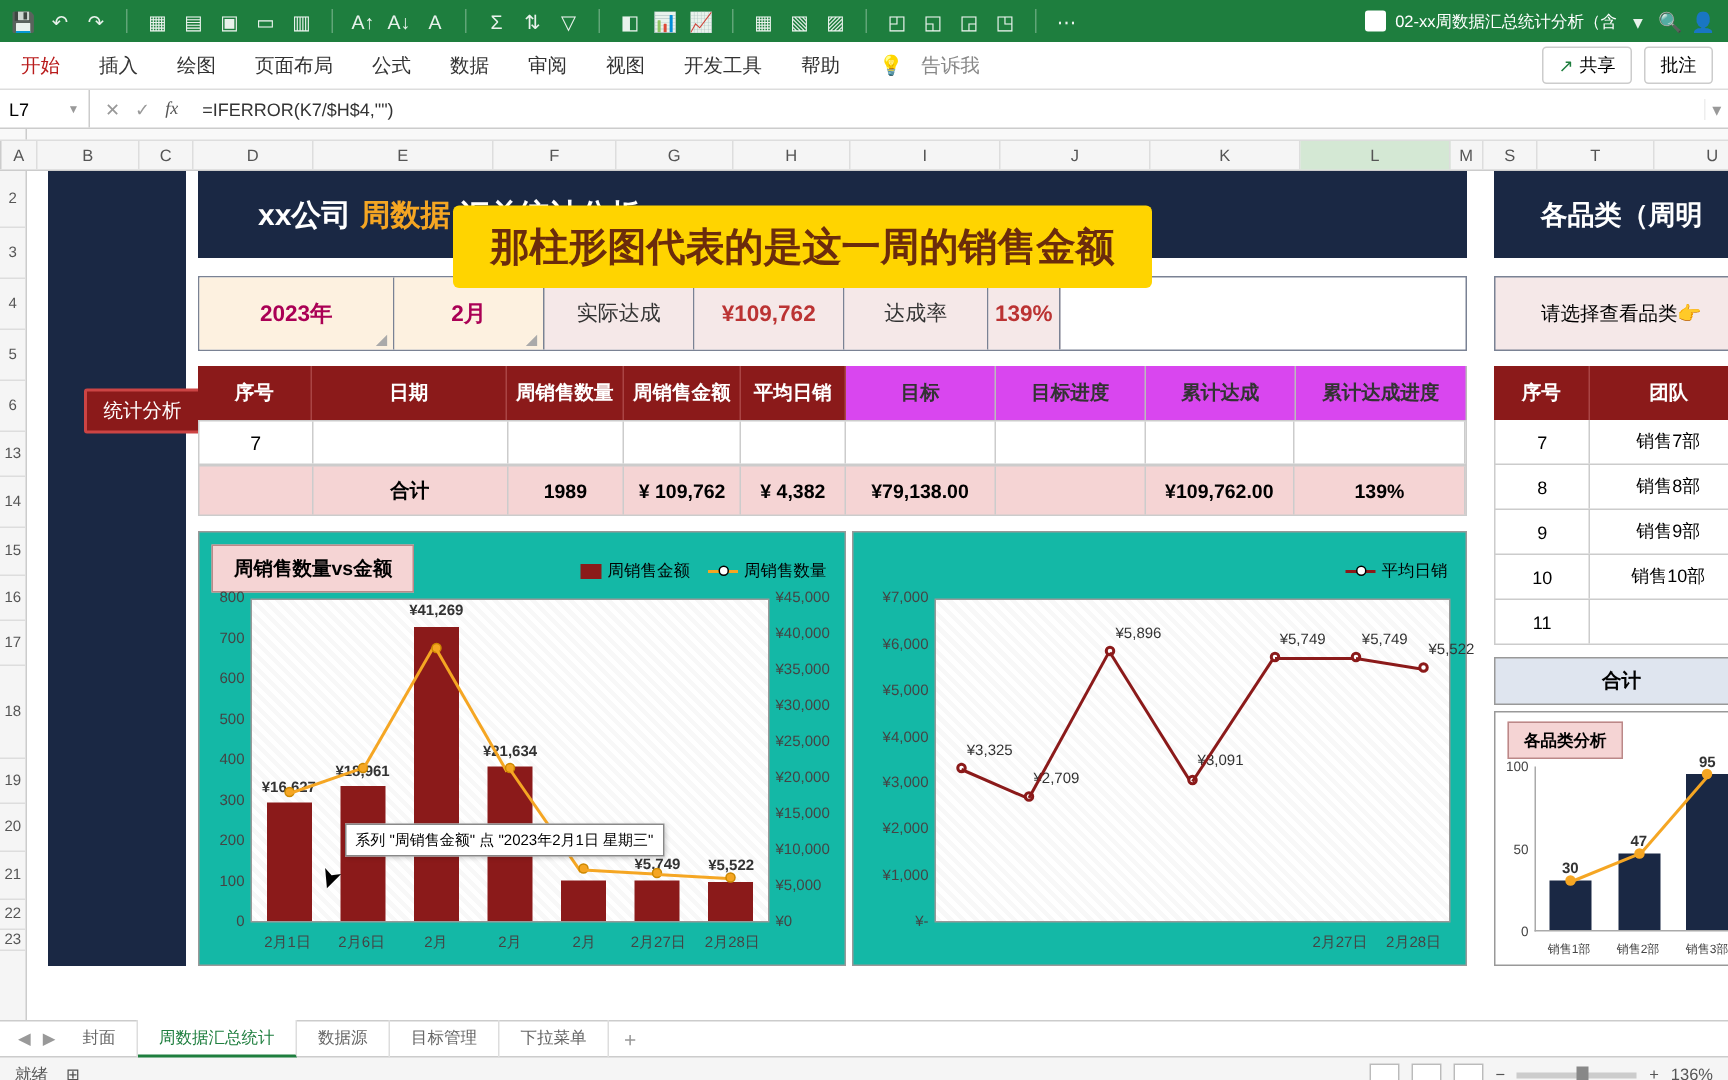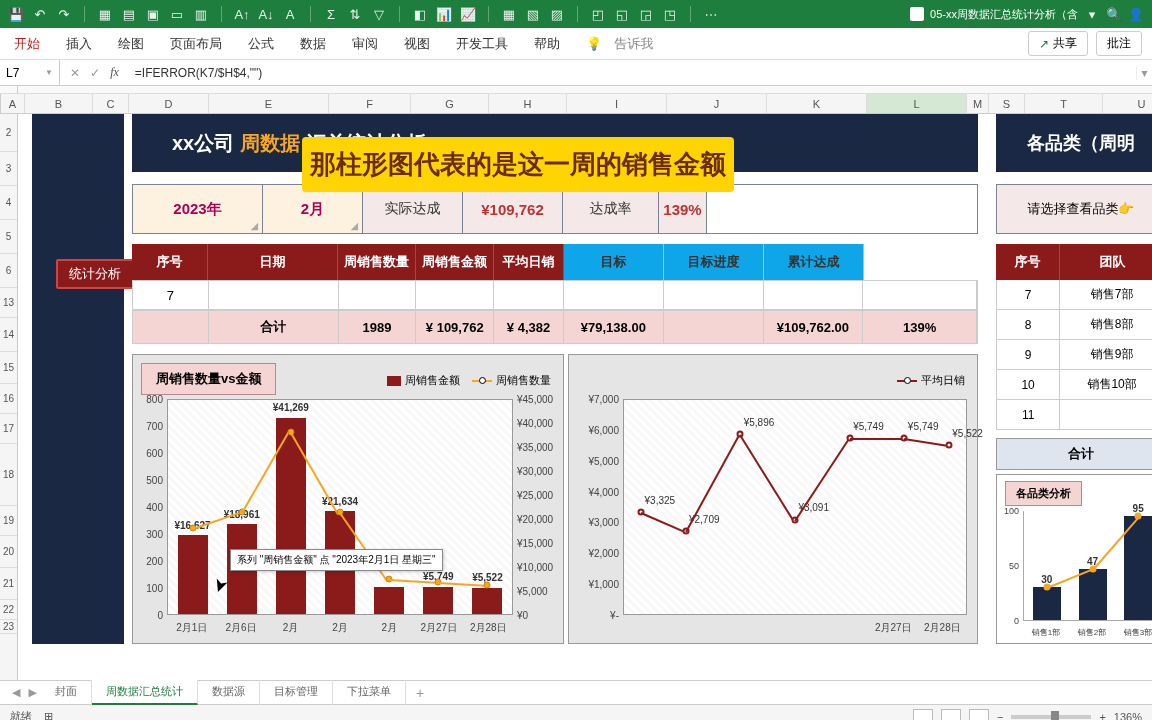--- a/index.html
+++ b/index.html
@@ -56,38 +56,38 @@
 .kpi-row { position: absolute; left: 100px; top: 70px; width: 846px; height: 50px; display: flex; border: 1px solid #7a8294; }
 .kpi { border-right: 1px solid #7a8294; display: flex; align-items: center; justify-content: center; font-size: 14px; height: 100%; }
 .kpi.lbl { background: #f5e8e8; color: #333; }
 .kpi.year { background: #fdf1e0; color: #a05; font-weight: bold; font-size: 15px; position:relative; }
 .kpi.val { background: #f5e8e8; color: #b33; font-weight: bold; font-size: 15px; }
 .kpi.txt { background: #f5e8e8; color: #333; }
 .dd-mark{position:absolute; right:4px; bottom:2px; font-size:9px; color:#aaa;}
 
 .thead-row { position: absolute; left: 100px; top: 130px; width: 846px; height: 36px; display: flex; }
 .th { background: #8b1a1a; color: #fff; font-size: 13px; font-weight: bold; display: flex; align-items: center; justify-content: center; border-right: 1px solid #a44; }
-.th.light { background: #0ea5e9; color: #333; border-right: 1px solid #bbb; }
+.th.light { background: #d946ef; color: #333; border-right: 1px solid #bbb; }
 
 .data-row { position: absolute; left: 100px; width: 846px; height: 30px; display: flex; background: #fff; border: 1px solid #ccc; }
 .data-row.r1 { top: 166px; }
 .data-row.r2 { top: 196px; background: #f5d4d4; height: 34px; }
 .td { display: flex; align-items: center; justify-content: center; font-size: 13px; border-right: 1px solid #ccc; }
 .td.bold { font-weight: bold; }
 
 
 .right-header { position: absolute; left: 964px; top: 0; width: 170px; height: 58px; background: #1a2844; color: #fff; display: flex; align-items: center; justify-content: center; font-size: 18px; font-weight: bold; }
 .right-kpi { position: absolute; left: 964px; top: 70px; width: 170px; height: 50px; border: 1px solid #7a8294; background: #f5e8e8; display: flex; align-items: center; justify-content: center; font-size: 13px; position:relative;}
 .right-thead { position: absolute; left: 964px; top: 130px; width: 170px; height: 36px; display: flex; }
 .right-thead .th2 { background: #8b1a1a; color: #fff; font-size: 13px; font-weight: bold; display: flex; align-items: center; justify-content: center; border-right:1px solid #a44;}
 .right-data { position: absolute; left: 964px; width: 170px; display: flex; background: #fff; border-left: 1px solid #ccc; border-right: 1px solid #ccc; border-bottom: 1px solid #ccc; height: 30px; }
 .right-data .rtd { display: flex; align-items: center; justify-content: center; font-size: 12px; border-right: 1px solid #ccc; }
 
 
-.chart-box { position: absolute; background: #e5e5e5; border: 1px solid #999; }
+.chart-box { position: absolute; background: #14b8a6; border: 1px solid #999; }
 .chart1 { left: 100px; top: 240px; width: 432px; height: 290px; }
 .chart2 { left: 536px; top: 240px; width: 410px; height: 290px; }
 .chart-title-tab { position: absolute; left: 8px; top: 8px; background: #f5d4d4; border: 1px solid #b88; padding: 6px 14px; font-size: 13px; font-weight: bold; }
 .legend { position: absolute; top: 18px; right: 12px; font-size: 11px; display: flex; gap: 12px; }
 .legend-item { display: flex; align-items: center; gap: 4px; }
 .leg-sq { width: 14px; height: 10px; }
 .leg-line { width: 20px; height: 2px; position:relative; }
 .leg-line::after{content:'';position:absolute;width:5px;height:5px;border:1px solid;background:#fff;border-radius:50%;left:7px;top:-3px;}
 
 .plot { position: absolute; left: 34px; top: 44px; right: 10px; bottom: 28px; border: 1px solid #999; background: repeating-linear-gradient(45deg, #f8f8f8, #f8f8f8 3px, #fff 3px, #fff 6px); }
@@ -104,21 +104,21 @@
 .bar { position: absolute; bottom: 0; background: #8b1a1a; }
 .bar-label { position: absolute; font-size: 10px; color: #333; white-space: nowrap; transform: translateX(-50%); font-weight:bold;}
 .line-pt { position: absolute; width: 7px; height: 7px; border-radius: 50%; transform: translate(-50%, -50%); }
 .line-seg { position: absolute; height: 2px; transform-origin: left center; }
 .pt-label { position: absolute; font-size: 10px; color: #333; white-space: nowrap; }
 
 .tooltip-box { position: absolute; background: #fff; border: 1px solid #888; padding: 3px 6px; font-size: 10px; white-space: nowrap; box-shadow: 1px 1px 3px rgba(0,0,0,0.2); z-index:5;}
 .cursor-arrow { position: absolute; font-size: 18px; color: #000; z-index: 10; transform: rotate(-20deg);}
 
 
-.subtitle-band { position: absolute; left: 270px; bottom: -28px; background: #ffd400; padding: 10px 8px; border-radius: 4px; z-index: 20; }
+.subtitle-band { position: absolute; left: 270px; bottom: -28px; background: #ffd400; padding: 10px 25px; border-radius: 4px; z-index: 20; }
 .subtitle-band span { font-size: 26px; font-weight: bold; color: #6b2c0c; }
 
 
 .mini-chart { position: absolute; left: 964px; top: 360px; width: 170px; height: 170px; border: 1px solid #999; background: #fff; }
 .mini-title { position: absolute; left: 8px; top: 6px; background: #f5d4d4; border: 1px solid #b88; padding: 4px 10px; font-size: 11px; font-weight:bold;}
 .right-total { position:absolute; left:964px; top:324px; width:170px; height:32px; border:1px solid #999; background:#dfe5ef; display:flex; align-items:center; justify-content:center; font-size:13px; font-weight:bold;}
 
 
 .tabstrip { background: #fff; height: 24px; border-top: 1px solid #ccc; display: flex; align-items: center; padding: 0 8px; font-size: 11px; }
 .tabstrip .nav { color: #999; padding: 0 4px; cursor: pointer; }
@@ -166,21 +166,21 @@
     <span class="sep"></span>
     <span class="qat-icon">◰</span>
     <span class="qat-icon">◱</span>
     <span class="qat-icon">◲</span>
     <span class="qat-icon">◳</span>
     <span class="sep"></span>
     <span class="qat-icon">⋯</span>
   </div>
   <div class="right">
     <span class="file-icon"></span>
-    <span>05-xx周数据汇总统计分析（含</span>
+    <span>02-xx周数据汇总统计分析（含</span>
     <span class="qat-icon">▾</span>
     <span class="qat-icon">🔍</span>
     <span class="qat-icon">👤</span>
   </div>
 </div>
 
 <div class="menubar">
   <span class="tab active">开始</span>
   <span class="tab">插入</span>
   <span class="tab">绘图</span>
@@ -281,20 +281,21 @@
           </div>
         <div class="thead-row" id="theadrow">
             <div class="th" style="width: 76px;">序号</div>
             <div class="th" style="width: 130px;">日期</div>
             <div class="th" style="width: 78px;">周销售数量</div>
             <div class="th" style="width: 78px;">周销售金额</div>
             <div class="th" style="width: 70px;">平均日销</div>
             <div class="th light" style="width: 100px;">目标</div>
             <div class="th light" style="width: 100px;">目标进度</div>
             <div class="th light" style="width: 100px;">累计达成</div>
+            <div class="th light" style="width: 114px;">累计达成进度</div>
           </div>
         <div class="data-row r1" id="datarow1">
             <div class="td" style="width: 76px;">7</div>
             <div class="td" style="width: 130px;"></div>
             <div class="td" style="width: 78px;"></div>
             <div class="td" style="width: 78px;"></div>
             <div class="td" style="width: 70px;"></div>
             <div class="td" style="width: 100px;"></div>
             <div class="td" style="width: 100px;"></div>
             <div class="td" style="width: 100px;"></div>

